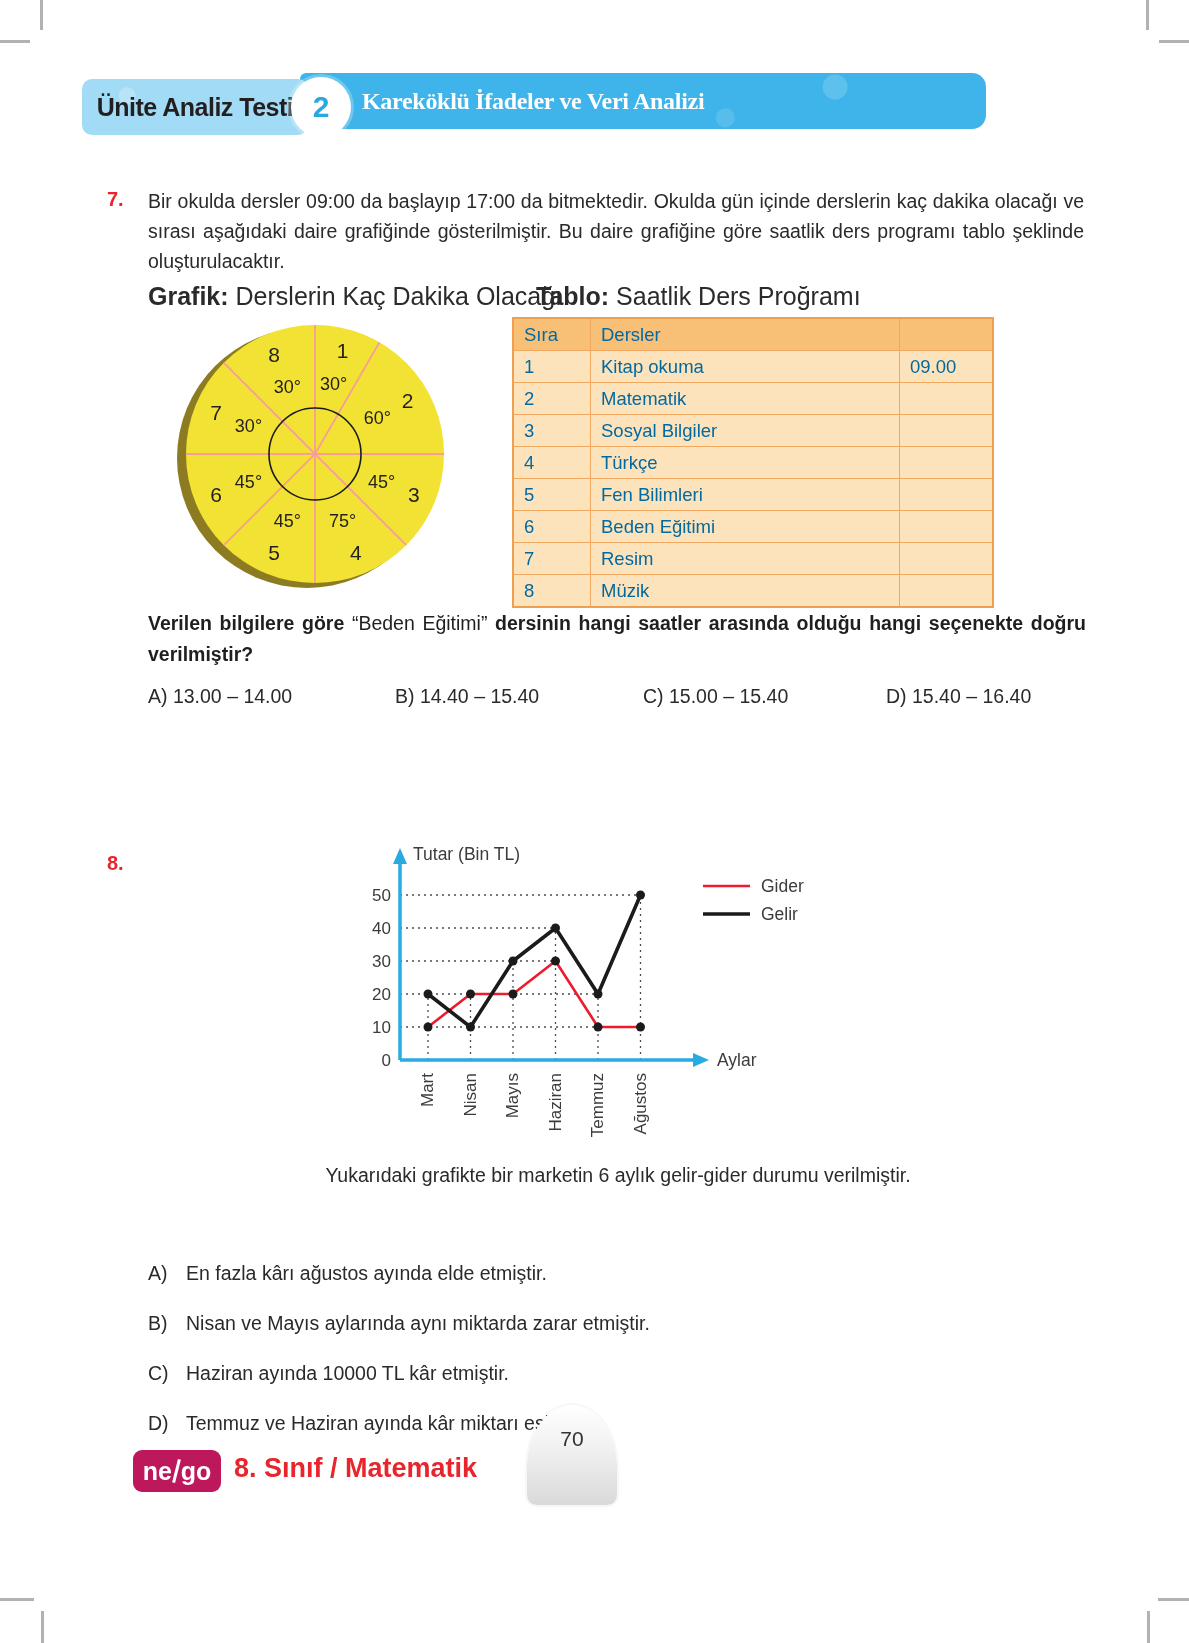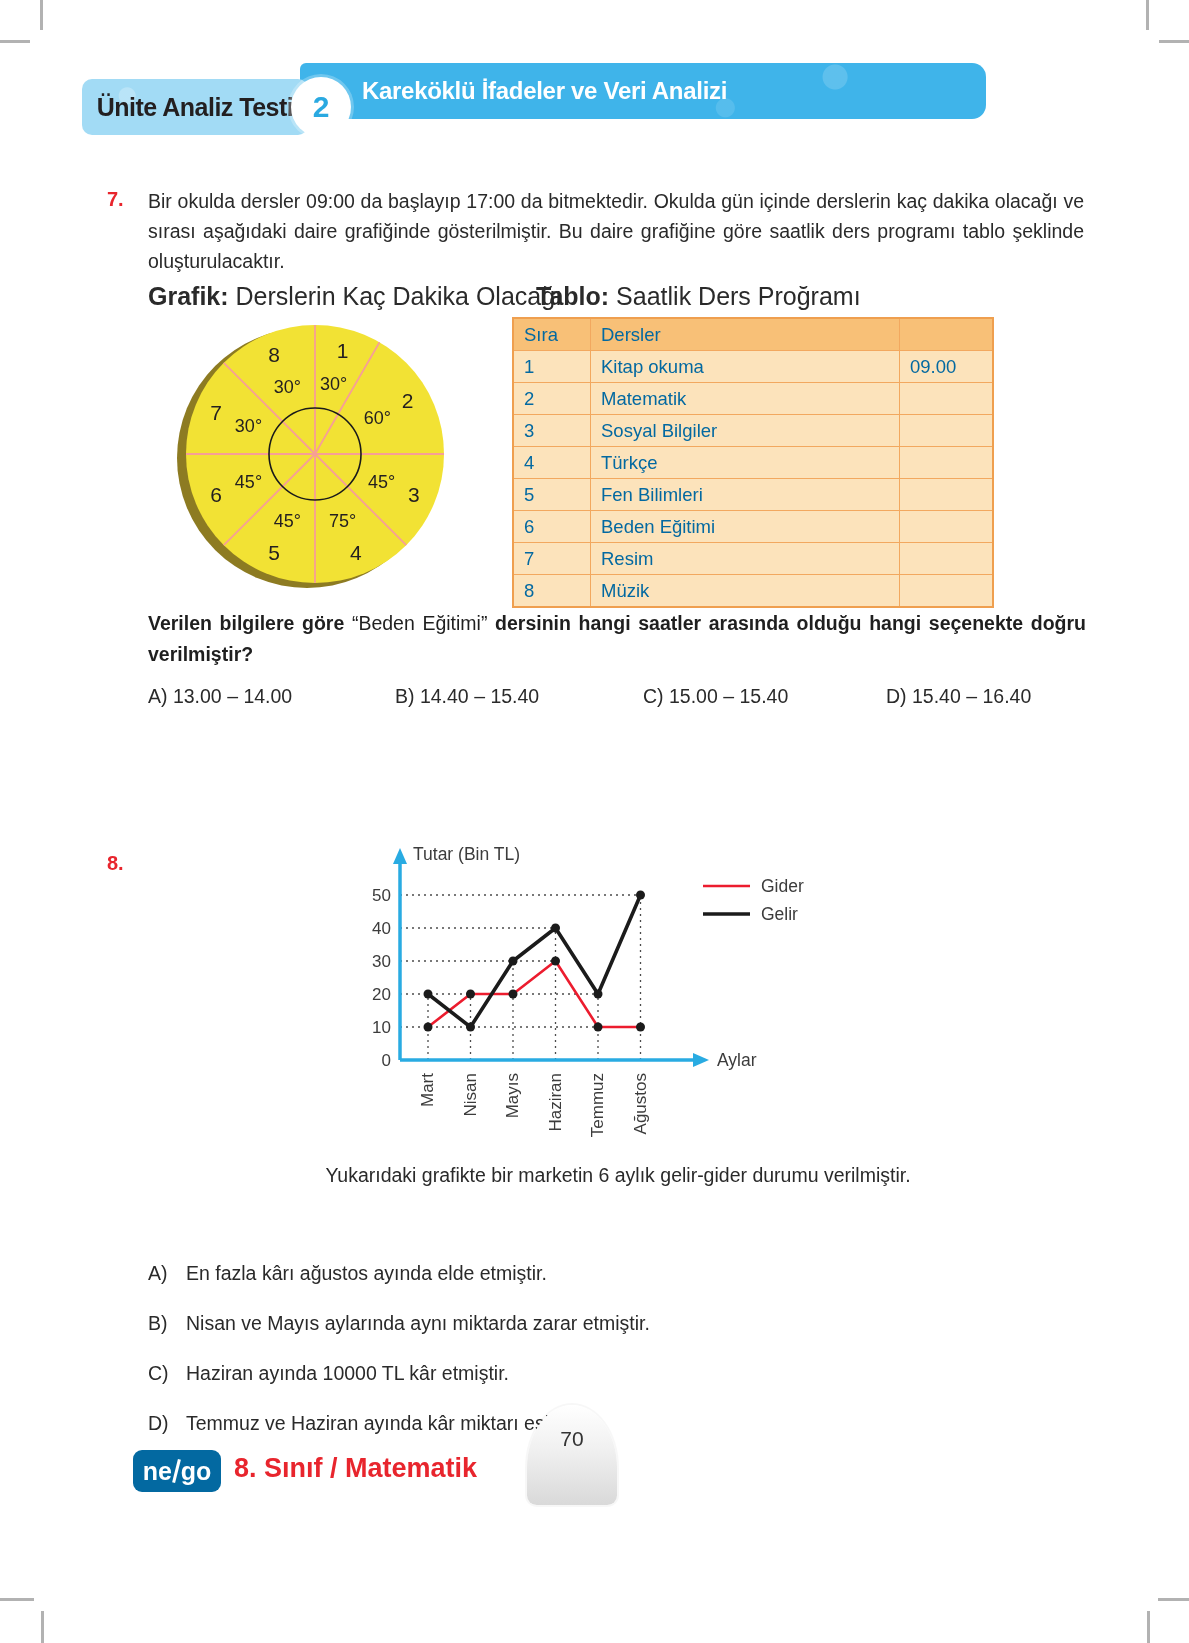--- a/index.html
+++ b/index.html
@@ -7,25 +7,25 @@
         font-family:"Liberation Sans",sans-serif;color:#231f20;overflow:hidden;}
 
   
   .crop{position:absolute;background:#b2b2b2;}
 
   
   .band-left{position:absolute;left:82px;top:79px;width:226px;height:56px;
              background:radial-gradient(circle at 20% 30%, rgba(255,255,255,.25) 0 8px, transparent 9px),#a2dbf5;
              border-radius:10px;display:flex;align-items:center;justify-content:center;z-index:2;}
   .band-left span{font-size:25px;font-weight:bold;color:#231f20;letter-spacing:-0.5px;}
-  .band-main{position:absolute;left:300px;top:63px;width:686px;height:56px;
+  .band-main{position:absolute;left:300px;top:73px;width:686px;height:56px;
              background:radial-gradient(circle at 78% 25%, rgba(255,255,255,.16) 0 12px, transparent 13px),
                         radial-gradient(circle at 62% 80%, rgba(255,255,255,.12) 0 9px, transparent 10px),
                         #3fb4ea;
-             border-radius:6px 14px 14px 6px;display:flex;align-items:center;z-index:1;}
+             border-radius:6px 14px 14px 6px;display:flex;align-items:center;z-index:1;font-family:Liberation Serif, serif;}
   .band-main span{margin-left:62px;font-size:24px;font-weight:bold;color:#ffffff;letter-spacing:-0.3px;}
   .band-circle{position:absolute;left:291px;top:77px;width:60px;height:60px;border-radius:50%;
                background:#ffffff;display:flex;align-items:center;justify-content:center;z-index:3;
                box-shadow:0 0 0 3px rgba(255,255,255,0.25);}
   .band-circle span{font-size:30px;font-weight:bold;color:#2aa9e1;}
 
   .qnum{position:absolute;font-size:20px;font-weight:bold;color:#e8252d;}
   .para{position:absolute;font-size:19.5px;line-height:1.55;text-align:justify;color:#2a2a2a;}
   .cap{position:absolute;font-size:25px;color:#2a2a2a;text-align:right;}
   .cap b{font-weight:bold;}
@@ -45,21 +45,21 @@
   .stem .normal{font-weight:normal;}
   .stem .ul{text-decoration:underline;text-underline-offset:4px;}
 
   .optline{position:absolute;font-size:19.5px;color:#2a2a2a;white-space:nowrap;}
   .optrow{position:absolute;font-size:19.5px;color:#2a2a2a;display:flex;}
   .optrow .lab{width:38px;flex:none;}
 
   svg text{font-family:"Liberation Sans",sans-serif;}
 
   
-  .logo{position:absolute;left:133px;top:1450px;width:88px;height:42px;background:#0369a1;border-radius:9px;
+  .logo{position:absolute;left:133px;top:1450px;width:88px;height:42px;background:#be185d;border-radius:9px;
         display:flex;align-items:center;justify-content:center;z-index:2;}
   .logo span{color:#ffffff;font-size:25px;font-weight:bold;letter-spacing:0;}
   .logo .div{width:3px;height:24px;background:#ffffff;transform:rotate(14deg);margin:0 3px;}
   .series-title{position:absolute;left:234px;top:1453px;font-size:27px;font-weight:bold;color:#e8252d;}
   .page-badge{position:absolute;left:527px;top:1405px;width:90px;height:100px;
               background:linear-gradient(#ffffff 0%,#f0f0f0 45%,#d9d9d9 100%);
               border-radius:46px 46px 10px 10px / 64px 64px 10px 10px;
               box-shadow:0 0 0 2px rgba(0,0,0,0.03);
               text-align:center;z-index:1;}
   .page-badge span{display:inline-block;margin-top:22px;font-size:21px;color:#333333;}

